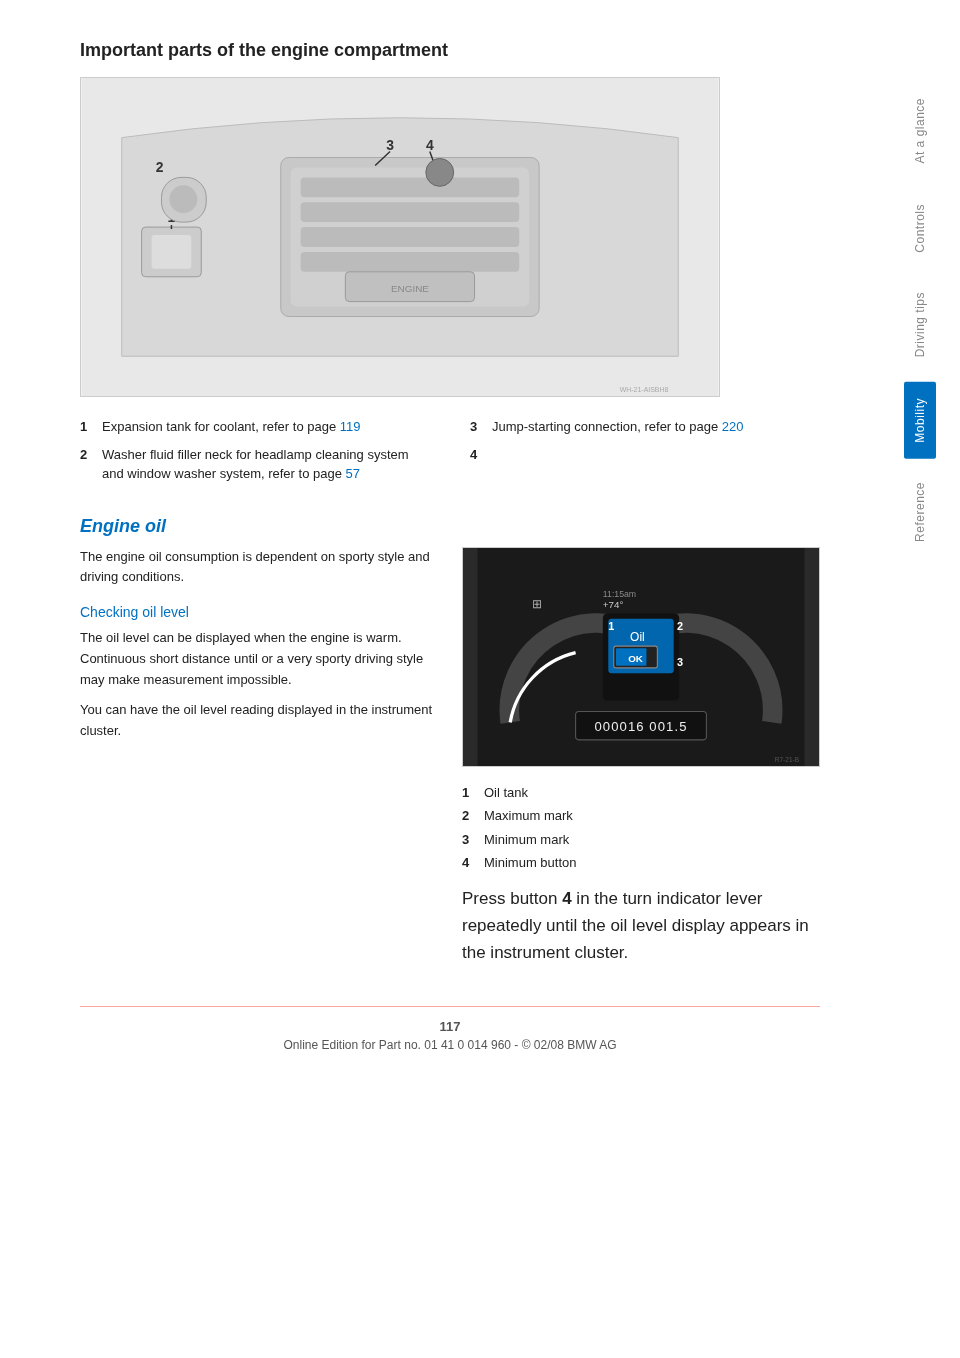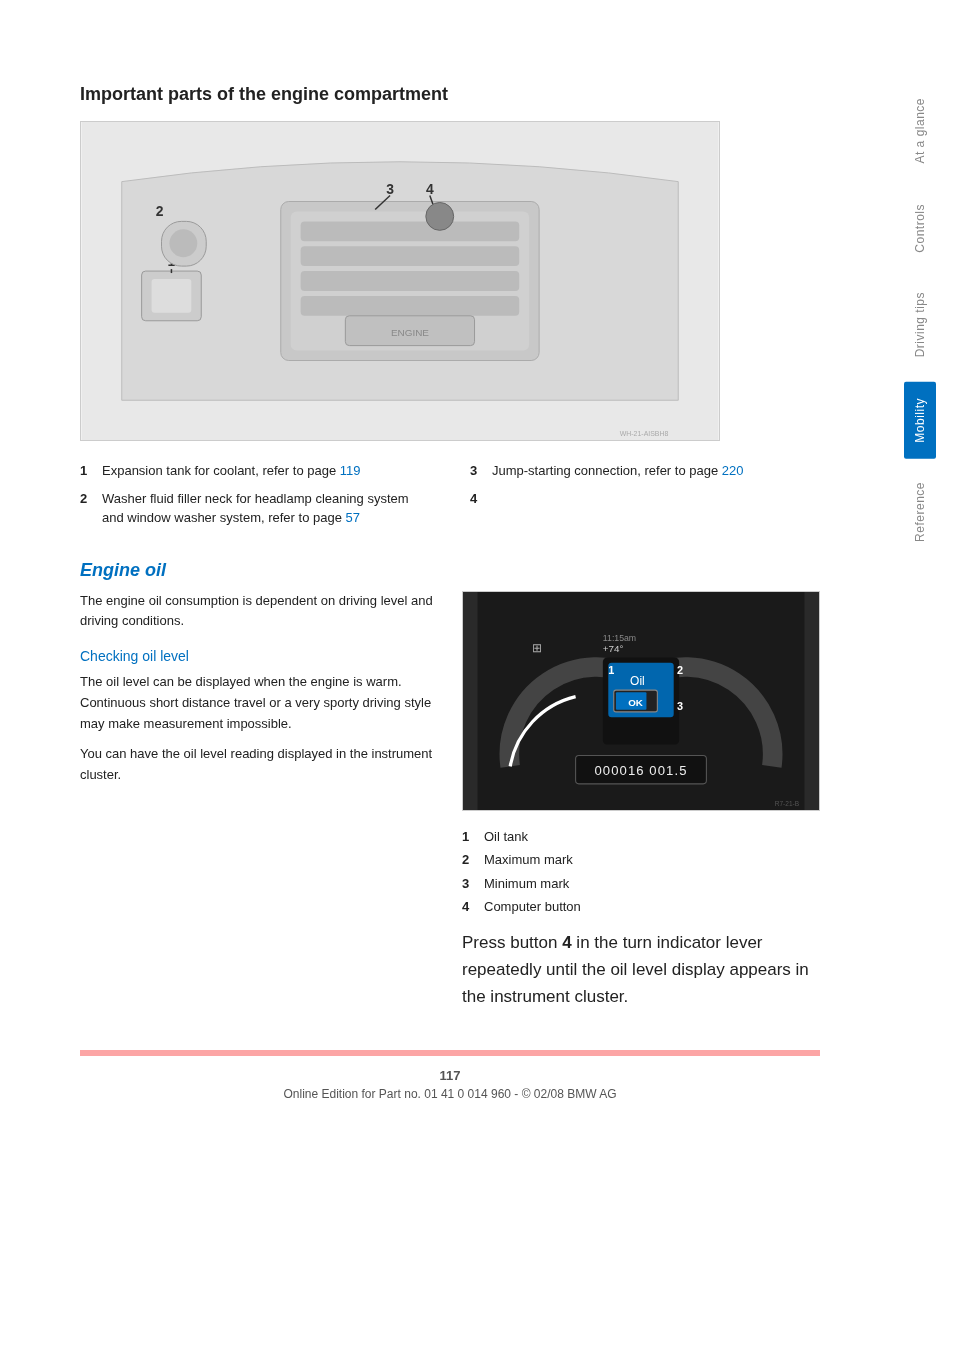--- a/index.html
+++ b/index.html
@@ -8,21 +8,21 @@
       min-height: 1358px;
       background: #fff;
       font-family: Arial, Helvetica, sans-serif;
       font-size: 13px;
       color: #222;
       display: flex;
     }
 
     .main-content {
       flex: 1;
-      padding: 84px 60px 40px 80px;
+      padding: 40px 60px 40px 80px;
       max-width: 880px;
     }
 
     .sidebar {
       width: 80px;
       display: flex;
       flex-direction: column;
       align-items: center;
       background: #fff;
     }
@@ -166,21 +166,21 @@
 
     .press-button-text strong {
       font-weight: bold;
     }
 
     .page-footer {
       margin-top: 40px;
       text-align: center;
       font-size: 12px;
       color: #555;
-      border-top: 6px solid #fca5a5;
+      border-top: 1px solid #fca5a5;
       padding-top: 12px;
     }
 
     .page-number {
       font-weight: bold;
       font-size: 13px;
       margin-bottom: 4px;
     }
 
     
@@ -259,25 +259,25 @@
       <span class="list-num">4</span>
     </div>
   </div>
 
   <div class="engine-oil-section">
     <h2 class="engine-oil-title">Engine oil</h2>
 
     <div class="two-col-layout">
 
       <div class="left-col">
-        <p>The engine oil consumption is dependent on driving level and driving conditions.</p>
+        <p>The engine oil consumption is dependent on sporty style and driving conditions.</p>
 
         <h3 class="checking-oil-title">Checking oil level</h3>
 
-        <p>The oil level can be displayed when the engine is warm. Continuous short distance travel or a very sporty driving style may make measurement impossible.</p>
+        <p>The oil level can be displayed when the engine is warm. Continuous short distance until or a very sporty driving style may make measurement impossible.</p>
         <p>You can have the oil level reading displayed in the instrument cluster.</p>
       </div>
 
       <div class="right-col">
 
         <div class="instrument-image-container">
           <svg class="cluster-display" viewBox="0 0 300 200" xmlns="http://www.w3.org/2000/svg">
 
             <rect width="300" height="200" fill="#1a1a1a"></rect>
 
@@ -322,21 +322,21 @@
           <div class="list-item">
             <span class="list-num">2</span>
             <span>Maximum mark</span>
           </div>
           <div class="list-item">
             <span class="list-num">3</span>
             <span>Minimum mark</span>
           </div>
           <div class="list-item">
             <span class="list-num">4</span>
-            <span>Computer button</span>
+            <span>Minimum button</span>
           </div>
         </div>
 
         <p class="press-button-text">
           Press button <strong>4</strong> in the turn indicator lever repeatedly until the oil level display appears in the instrument cluster.
         </p>
       </div>
     </div>
   </div>
 

